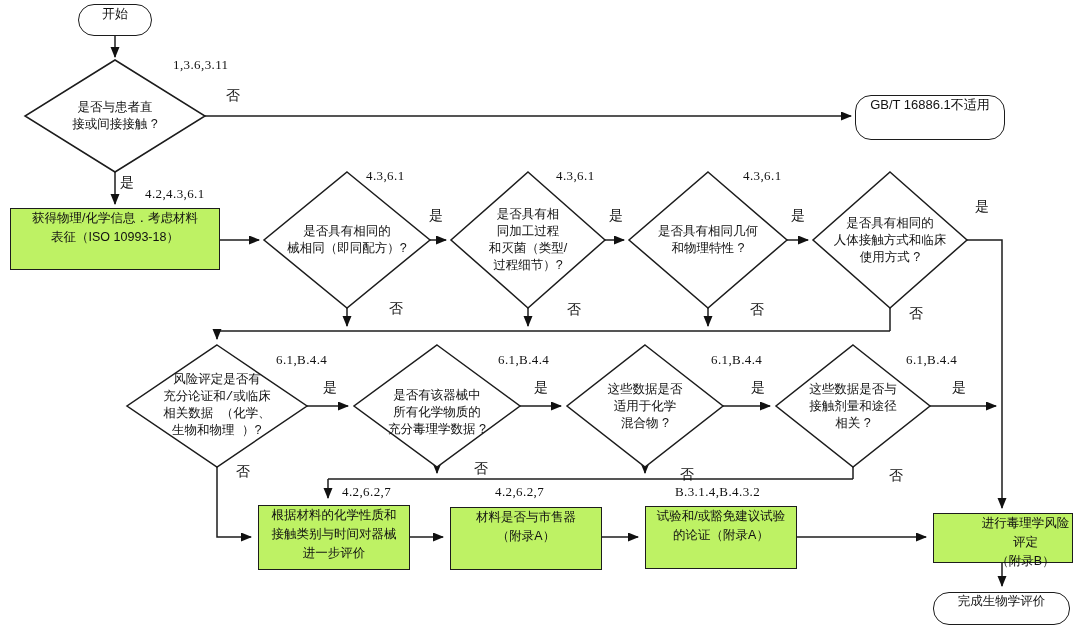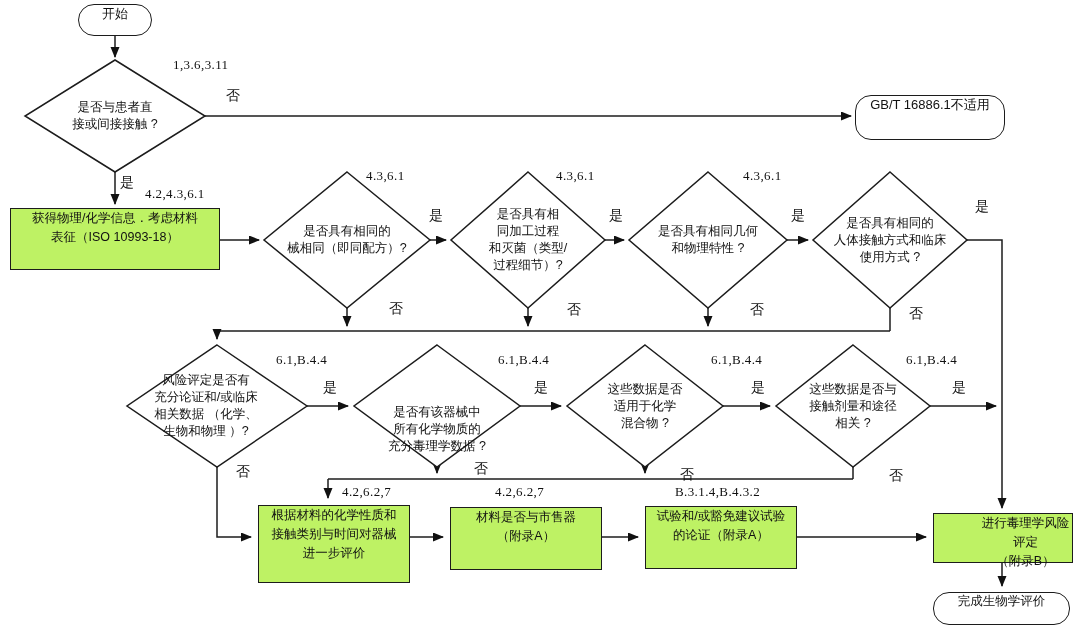--- a/index.html
+++ b/index.html
@@ -84,21 +84,21 @@
     </g>
   </svg>
 
   <div class="node rounded" style="left:78px;top:4px;width:74px;height:32px;"><span>开始</span></div>
 
   <div class="node rounded" style="left:855px;top:95px;width:150px;height:45px;"><span>GB/T 16886.1不适用</span></div>
 
   <div class="node rect" style="left:10px;top:208px;width:210px;height:62px;"><span>获得物理/化学信息．考虑材料
 表征（ISO 10993-18）</span></div>
 
-  <div class="node rect" style="left:258px;top:505px;width:152px;height:78px;"><span>根据材料的化学性质和
+  <div class="node rect" style="left:258px;top:505px;width:152px;height:65px;"><span>根据材料的化学性质和
 接触类别与时间对器械
 进一步评价</span></div>
 
   <div class="node rect" style="left:450px;top:507px;width:152px;height:63px;"><span>材料是否与市售器
 （附录A）</span></div>
 
   <div class="node rect" style="left:645px;top:506px;width:152px;height:63px;"><span>试验和/或豁免建议试验
 的论证（附录A）</span></div>
 
   <div class="node rect" style="left:933px;top:513px;width:140px;height:50px;padding-left:45px;"><span>进行毒理学风险评定
@@ -112,25 +112,25 @@
 械相同（即同配方）?</div>
   <div class="dlabel" style="left:528px;top:240px;width:126px;">是否具有相
 同加工过程
 和灭菌（类型/
 过程细节）?</div>
   <div class="dlabel" style="left:890px;top:240px;width:160px;">是否具有相同的
 人体接触方式和临床
 使用方式 ?</div>
   <div class="dlabel" style="left:708px;top:240px;width:140px;">是否具有相同几何
 和物理特性 ?</div>
-  <div class="dlabel" style="left:206px;top:406px;width:150px;">风险评定是否有
+  <div class="dlabel" style="left:217px;top:406px;width:150px;font-family:Liberation Mono, monospace;">风险评定是否有
 充分论证和/或临床
 相关数据 （化学、
 生物和物理 ）?</div>
-  <div class="dlabel" style="left:437px;top:429px;width:140px;">是否有该器械中
+  <div class="dlabel" style="left:437px;top:412px;width:140px;">是否有该器械中
 所有化学物质的
 充分毒理学数据 ?</div>
   <div class="dlabel" style="left:645px;top:406px;width:120px;">这些数据是否
 适用于化学
 混合物 ?</div>
   <div class="dlabel" style="left:853px;top:406px;width:130px;">这些数据是否与
 接触剂量和途径
 相关 ?</div>
 
   <div class="elabel" style="left:233px;top:96px;">否</div>

